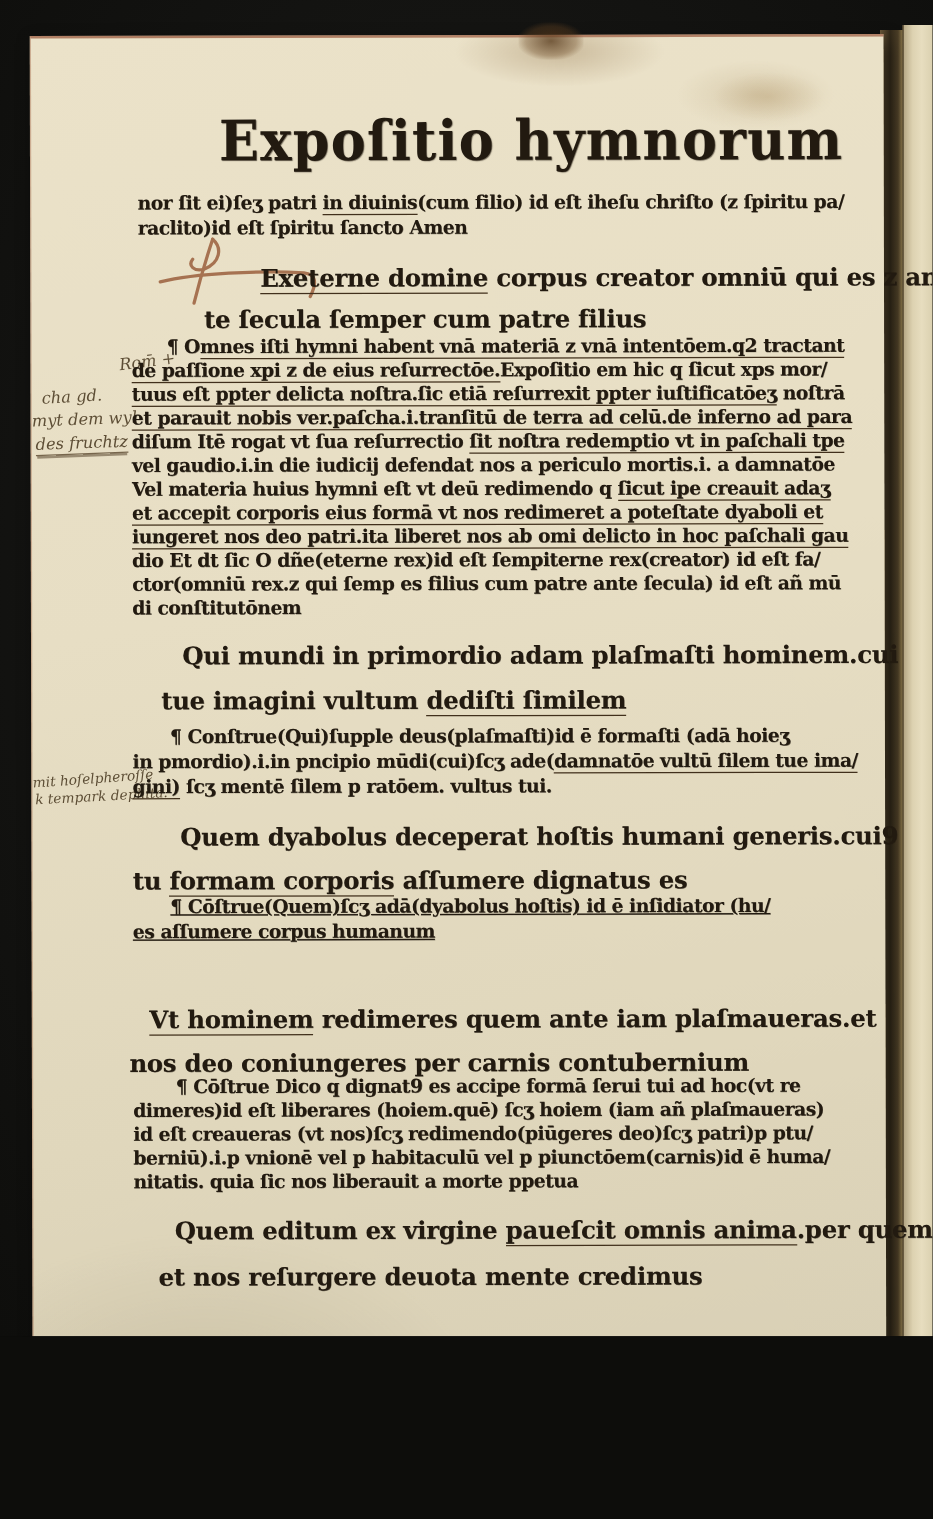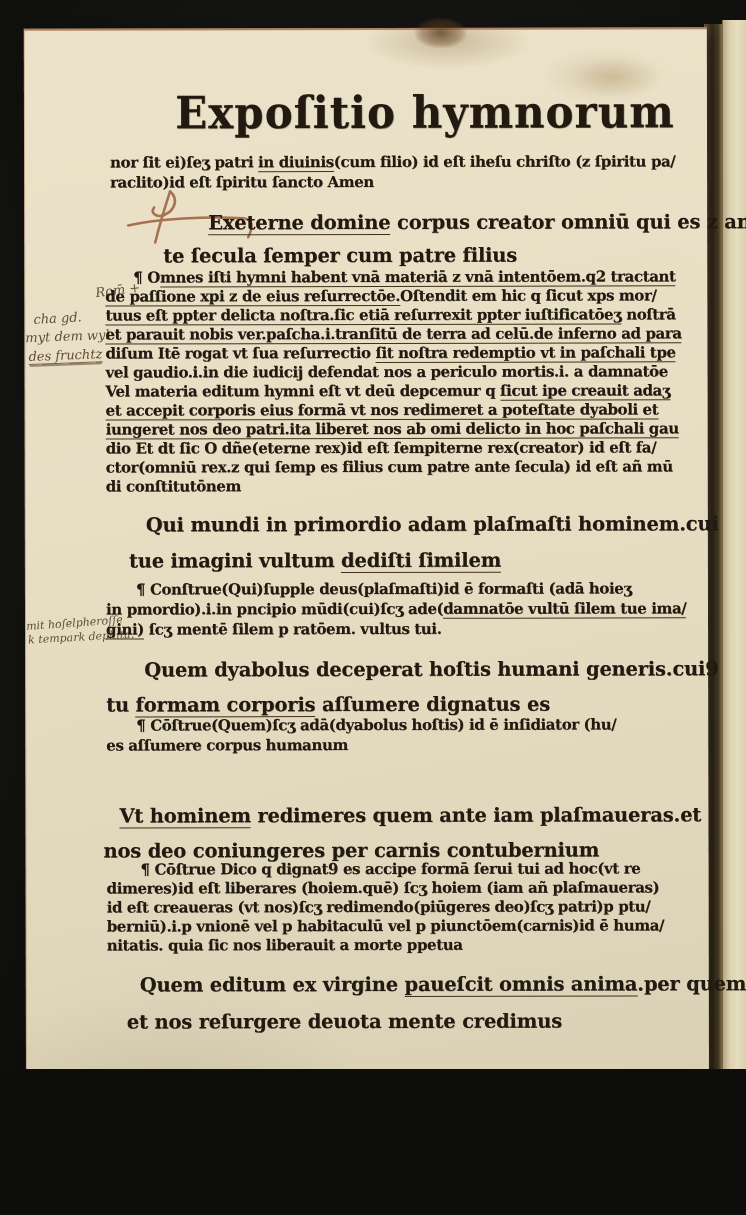--- a/index.html
+++ b/index.html
@@ -49,21 +49,21 @@
     color:var(--ink);text-shadow:0.5px 0.5px 0.8px rgba(30,22,12,.6);
   }
   .block{position:absolute;}
   .line{white-space:nowrap;font-weight:bold;text-shadow:0.3px 0.3px 0.5px rgba(34,26,16,.5);}
   .u{border-bottom:1.7px solid var(--underline,rgba(58,40,20,.72));}
   
   .b0 .line,.b2 .line,.b4 .line,.b6 .line,.b8 .line{font-size:15px;letter-spacing:-0.4px;}
   .b0{top:122px;left:85px;} .b0 .line{line-height:20px;}
   .b2{top:238px;left:80px;} .b2 .line{line-height:19px;} .b2 .line:first-child{padding-left:28px;}
   .b4{top:549px;left:80px;} .b4 .line{line-height:20px;} .b4 .line:first-child{padding-left:30px;}
-  .b6{top:686px;left:80px;} .b6 .line{line-height:19.5px;} .b6 .line:first-child{padding-left:30px;}
+  .b6{top:686px;left:80px;} .b6 .line{line-height:19.5px;text-decoration:underline;} .b6 .line:first-child{padding-left:30px;}
   .b8{top:830px;left:80px;} .b8 .line{line-height:19px;} .b8 .line:first-child{padding-left:34px;}
   
   .b1 .line,.b3 .line,.b5 .line,.b7 .line,.b9 .line{font-size:19.5px;letter-spacing:-0.2px;}
   .b1{top:176px;left:0;} .b1 .line{line-height:33px;}
   .b1 .line:nth-child(1){margin-left:183px;} .b1 .line:nth-child(2){margin-left:138px;}
   .b3{top:477px;left:0;} .b3 .line{line-height:36px;}
   .b3 .line:nth-child(1){margin-left:120px;} .b3 .line:nth-child(2){margin-left:103px;}
   .b5{top:622px;left:0;} .b5 .line{line-height:35px;}
   .b5 .line:nth-child(1){margin-left:118px;} .b5 .line:nth-child(2){margin-left:80px;}
   .b7{top:768px;left:0;} .b7 .line{line-height:35px;}
@@ -111,26 +111,26 @@
     <div class="block b0">
         <div class="line"><span>nor ſit ei)ſeʒ patri </span><span class="u">in diuinis</span><span>(cum filio) id eſt iheſu chriſto (z ſpiritu pa/</span></div>
         <div class="line"><span>raclito)id eſt ſpiritu ſancto Amen</span></div>
       </div>
     <div class="block b1">
         <div class="line"><span class="u">Exeterne domine</span><span> corpus creator omniū qui es z an</span></div>
         <div class="line"><span>te ſecula ſemper cum patre filius</span></div>
       </div>
     <div class="block b2">
         <div class="line"><span>¶ O</span><span class="u">mnes iſti hymni habent vnā materiā z vnā intentōem.q2 tractant</span></div>
-        <div class="line"><span class="u">de paſſione xpi z de eius reſurrectōe.</span><span>Oſtendit em hic q ſicut xps mor/</span></div>
+        <div class="line"><span class="u">de paſſione xpi z de eius reſurrectōe.</span><span>Expoſitio em hic q ſicut xps mor/</span></div>
         <div class="line"><span class="u">tuus eſt ppter delicta noſtra.ſic etiā reſurrexit ppter iuſtificatōeʒ</span><span> noſtrā</span></div>
         <div class="line"><span class="u">et parauit nobis ver.paſcha.i.tranſitū de terra ad celū.de inferno ad para</span></div>
         <div class="line"><span>diſum Itē rogat vt ſua reſurrectio </span><span class="u">ſit noſtra redemptio vt in paſchali tpe</span></div>
         <div class="line"><span>vel gaudio.i.in die iudicij defendat nos a periculo mortis.i. a damnatōe</span></div>
-        <div class="line"><span>Vel materia editum hymni eſt vt deū depcemur q </span><span class="u">ſicut ipe creauit adaʒ</span></div>
+        <div class="line"><span>Vel materia huius hymni eſt vt deū redimendo q </span><span class="u">ſicut ipe creauit adaʒ</span></div>
         <div class="line"><span class="u">et accepit corporis eius formā vt nos redimeret a poteſtate dyaboli et</span></div>
         <div class="line"><span class="u">iungeret nos deo patri.ita liberet nos ab omi delicto in hoc paſchali gau</span></div>
         <div class="line"><span>dio Et dt ſic O dñe(eterne rex)id eſt ſempiterne rex(creator) id eſt fa/</span></div>
         <div class="line"><span>ctor(omniū rex.z qui ſemp es filius cum patre ante ſecula) id eſt añ mū</span></div>
         <div class="line"><span>di conſtitutōnem</span></div>
       </div>
     <div class="block b3">
         <div class="line"><span>Qui mundi in primordio adam plaſmaſti hominem.cui</span></div>
         <div class="line"><span>tue imagini vultum </span><span class="u">dediſti ſimilem</span></div>
       </div>

